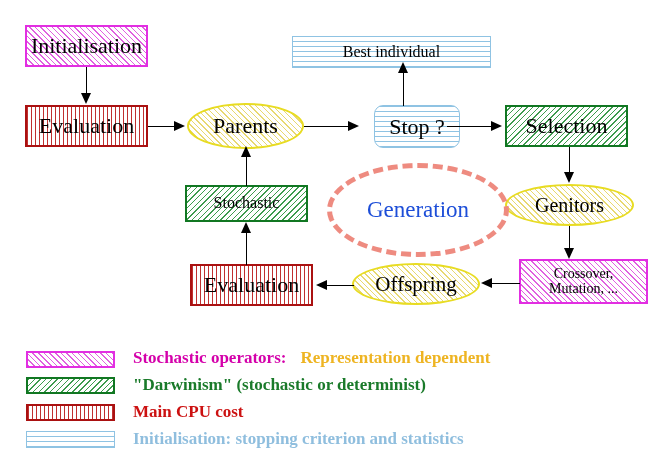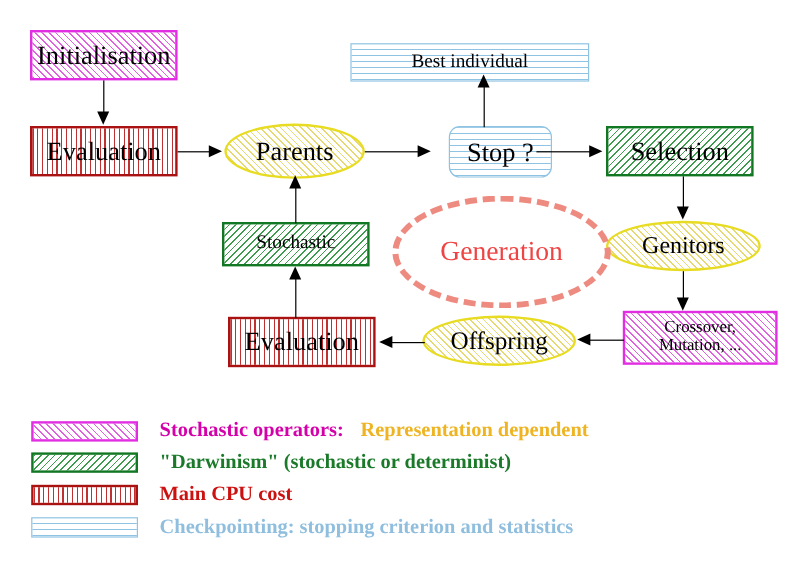--- a/index.html
+++ b/index.html
@@ -43,21 +43,21 @@
   .ellipse{border-radius:50%;}
   .rounded{border-radius:9px;}
 
   
   .gen-ellipse{
     position:absolute;
     border:5px dashed #ee8b80;
     border-radius:50%;
     background:transparent;
     display:flex;align-items:center;justify-content:center;
-    color:#ef4444;
+    color:#1d4ed8;
   }
 
   
   .line{position:absolute;background:#000;}
   .vline{width:1px;}
   .hline{height:1px;}
   .arrow{position:absolute;width:0;height:0;}
   .arr-down{border-left:5px solid transparent;border-right:5px solid transparent;border-top:11px solid #000;}
   .arr-up{border-left:5px solid transparent;border-right:5px solid transparent;border-bottom:11px solid #000;}
   .arr-right{border-top:5px solid transparent;border-bottom:5px solid transparent;border-left:11px solid #000;}
@@ -171,16 +171,16 @@
     <span class="legend-text c-green">"Darwinism" (stochastic or determinist)</span>
   </div>
 
   <div class="legend-row" style="left:26px;top:402px;">
     <span class="swatch h-red"></span>
     <span class="legend-text c-red">Main CPU cost</span>
   </div>
 
   <div class="legend-row" style="left:26px;top:429px;">
     <span class="swatch h-blue"></span>
-    <span class="legend-text c-blue">Checkpointing: stopping criterion and statistics</span>
+    <span class="legend-text c-blue">Initialisation: stopping criterion and statistics</span>
   </div>
 
 </div>
 
 </body></html>

